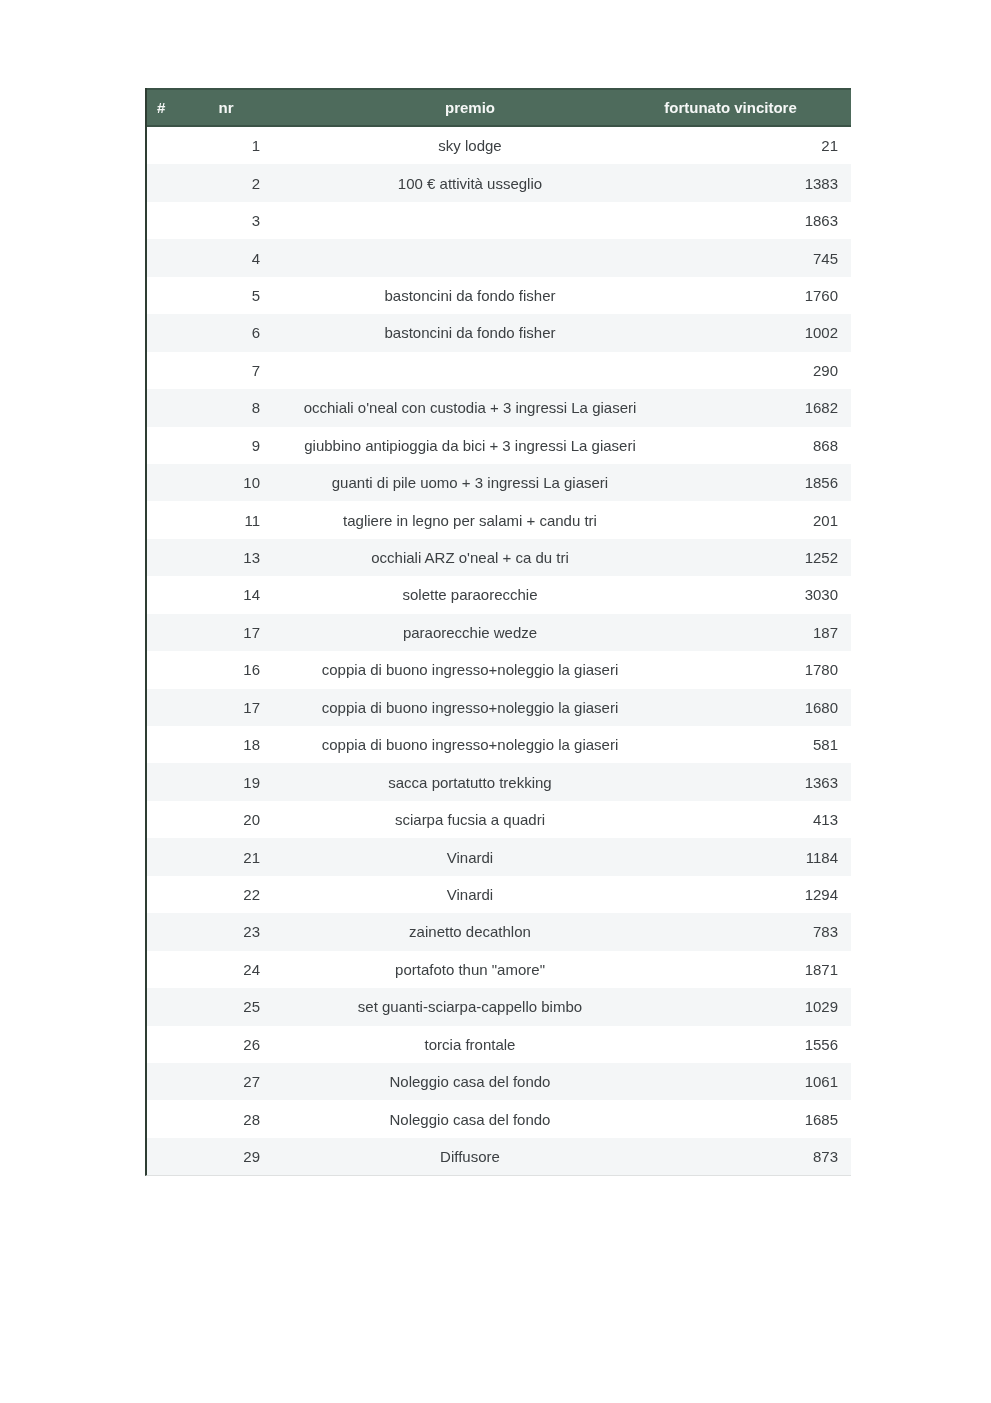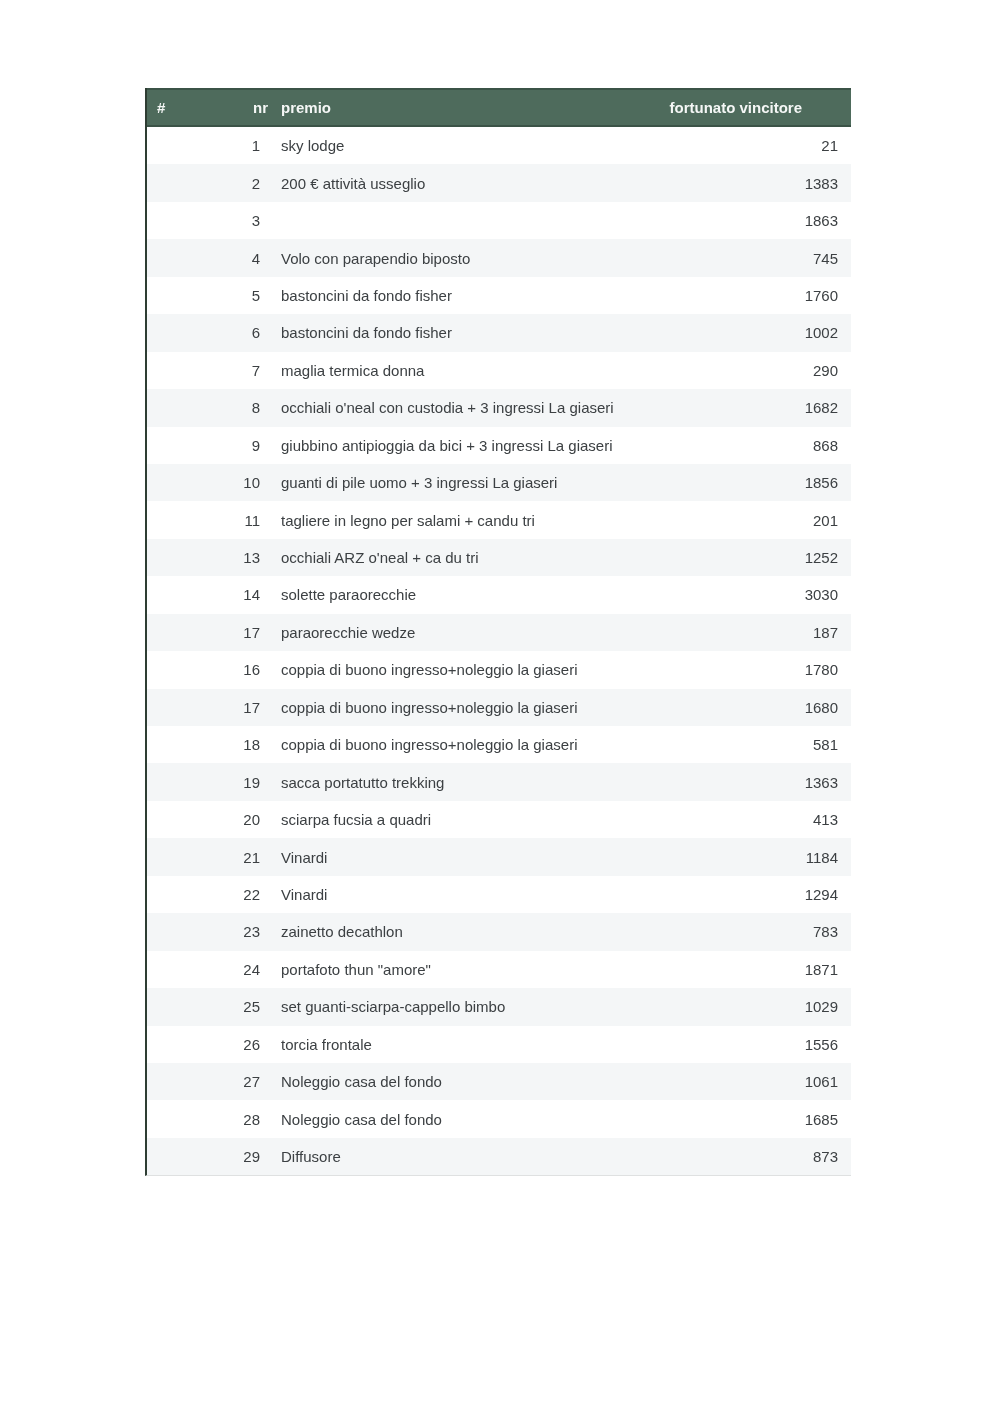--- a/index.html
+++ b/index.html
@@ -36,24 +36,24 @@
     align-items: center;
     height: 37.45px;
     font-size: 15px;
     color: var(--row-text, #3c4043);
     background: #ffffff;
   }
   .row:nth-child(even) { background: var(--row-alt-bg, #f4f6f7); }
   .cell { overflow: hidden; white-space: nowrap; }
   .c-hash   { width: 30px;  padding-left: 10px; }
   .c-nr     { width: 91px;  text-align: right; padding-right: 8px; }
-  .c-premio { width: 391px; padding-left: 13px; }
+  .c-premio { width: 391px; padding-left: 13px; text-align: center; }
   .c-vinc   { flex: 1;      text-align: right; padding-right: 13px; }
-  .thead .c-nr   { text-align: right; padding-left: 7px; padding-right: 0; }
-  .thead .c-vinc { padding-right: 49px; }
+  .thead .c-nr   { text-align: center; padding-left: 7px; padding-right: 0; }
+  .thead .c-vinc { padding-right: 49px; text-align: center; }
 </style>
 </head>
 <body>
 
 <div class="prize-table">
   <div class="thead">
     <div class="cell c-hash">#</div>
     <div class="cell c-nr">nr</div>
     <div class="cell c-premio">premio</div>
     <div class="cell c-vinc">fortunato vincitore</div>
@@ -62,55 +62,53 @@
   <div class="row">
     <div class="cell c-hash"></div>
     <div class="cell c-nr">1</div>
     <div class="cell c-premio">sky lodge</div>
     <div class="cell c-vinc">21</div>
   </div>
 
   <div class="row">
     <div class="cell c-hash"></div>
     <div class="cell c-nr">2</div>
-    <div class="cell c-premio">200 € attività usseglio</div>
+    <div class="cell c-premio">100 € attività usseglio</div>
     <div class="cell c-vinc">1383</div>
   </div>
 
   <div class="row">
     <div class="cell c-hash"></div>
     <div class="cell c-nr">3</div>
     <div class="cell c-vinc">1863</div>
   </div>
 
   <div class="row">
     <div class="cell c-hash"></div>
     <div class="cell c-nr">4</div>
-    <div class="cell c-premio">Volo con parapendio biposto</div>
     <div class="cell c-vinc">745</div>
   </div>
 
   <div class="row">
     <div class="cell c-hash"></div>
     <div class="cell c-nr">5</div>
     <div class="cell c-premio">bastoncini da fondo fisher</div>
     <div class="cell c-vinc">1760</div>
   </div>
 
   <div class="row">
     <div class="cell c-hash"></div>
     <div class="cell c-nr">6</div>
     <div class="cell c-premio">bastoncini da fondo fisher</div>
     <div class="cell c-vinc">1002</div>
   </div>
 
   <div class="row">
     <div class="cell c-hash"></div>
     <div class="cell c-nr">7</div>
-    <div class="cell c-premio">maglia termica donna</div>
     <div class="cell c-vinc">290</div>
   </div>
 
   <div class="row">
     <div class="cell c-hash"></div>
     <div class="cell c-nr">8</div>
     <div class="cell c-premio">occhiali o'neal con custodia + 3 ingressi La giaseri</div>
     <div class="cell c-vinc">1682</div>
   </div>
 

